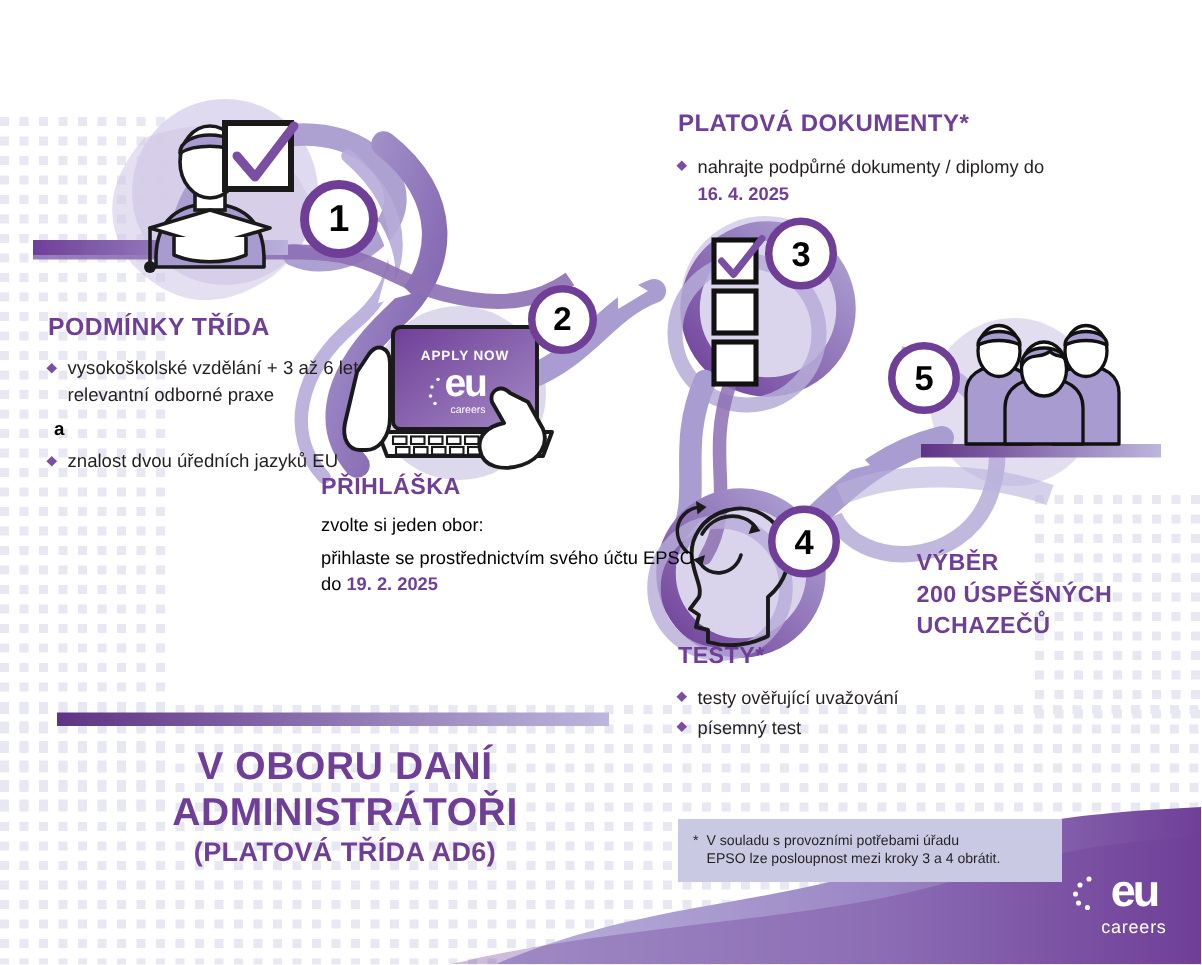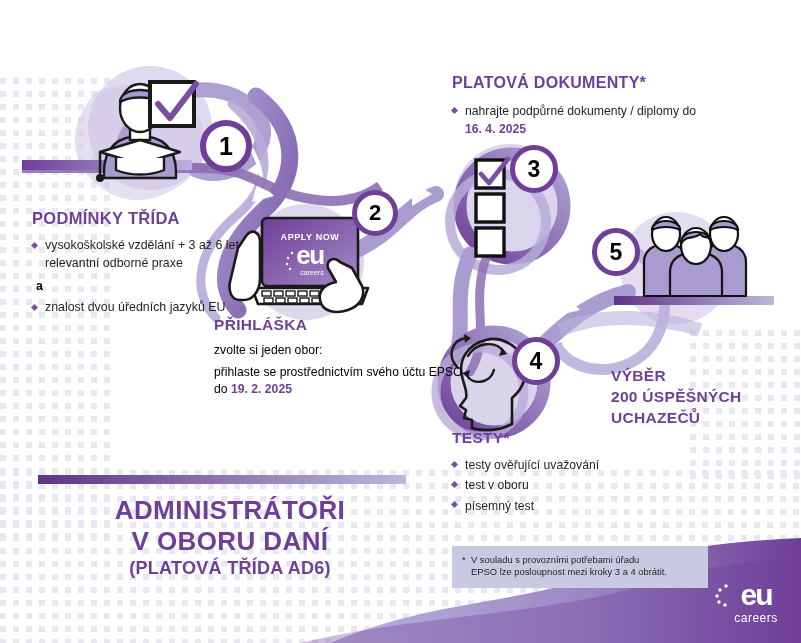--- a/index.html
+++ b/index.html
@@ -1576,42 +1576,38 @@
 
   <div style="position:absolute;left:452px;top:429px;width:230px;">
     <div class="heading" style="font-size:15.5px;margin-bottom:9px;">TESTY*</div>
     <ul class="bullets" style="font-size:12.2px;line-height:1.58;">
       <li>
         <span class="bl"></span>
         <span>testy ověřující uvažování</span>
       </li>
       <li>
         <span class="bl"></span>
-        <span>test v oboru</span>
-      </li>
-      <li>
-        <span class="bl"></span>
         <span>písemný test</span>
       </li>
     </ul>
   </div>
 
   <div style="position:absolute;left:611px;top:366px;width:180px;">
     <div class="heading" style="font-size:15.5px;line-height:1.34;">
       <div>VÝBĚR</div>
       <div>200 ÚSPĚŠNÝCH</div>
       <div>UCHAZEČŮ</div>
     </div>
   </div>
 
   <div class="gradbar" style="left:38px;top:475px;width:368px;height:9px;background:linear-gradient(to right,#5e3484,#bdb6de);"></div>
 
   <div style="position:absolute;left:20px;top:495px;width:420px;text-align:center;">
+    <div style="color:#6f3f98;font-weight:bold;font-size:26px;line-height:1.18;letter-spacing:.4px;">V OBORU DANÍ</div>
     <div style="color:#6f3f98;font-weight:bold;font-size:26px;line-height:1.18;letter-spacing:.4px;">ADMINISTRÁTOŘI</div>
-    <div style="color:#6f3f98;font-weight:bold;font-size:26px;line-height:1.18;letter-spacing:.4px;">V OBORU DANÍ</div>
     <div style="color:#6f3f98;font-weight:bold;font-size:18px;line-height:1.4;letter-spacing:.3px;">(PLATOVÁ TŘÍDA AD6)</div>
   </div>
 
   <div class="footnote" style="left:452px;top:546px;width:236px;padding:8px 10px 9px 10px;font-size:9.4px;">
     <div style="position:relative;padding-left:9px;">
       <span style="position:absolute;left:0;top:0;">*</span>
       <div>V souladu s provozními potřebami úřadu</div>
       <div>EPSO lze posloupnost mezi kroky 3 a 4 obrátit.</div>
     </div>
   </div>

